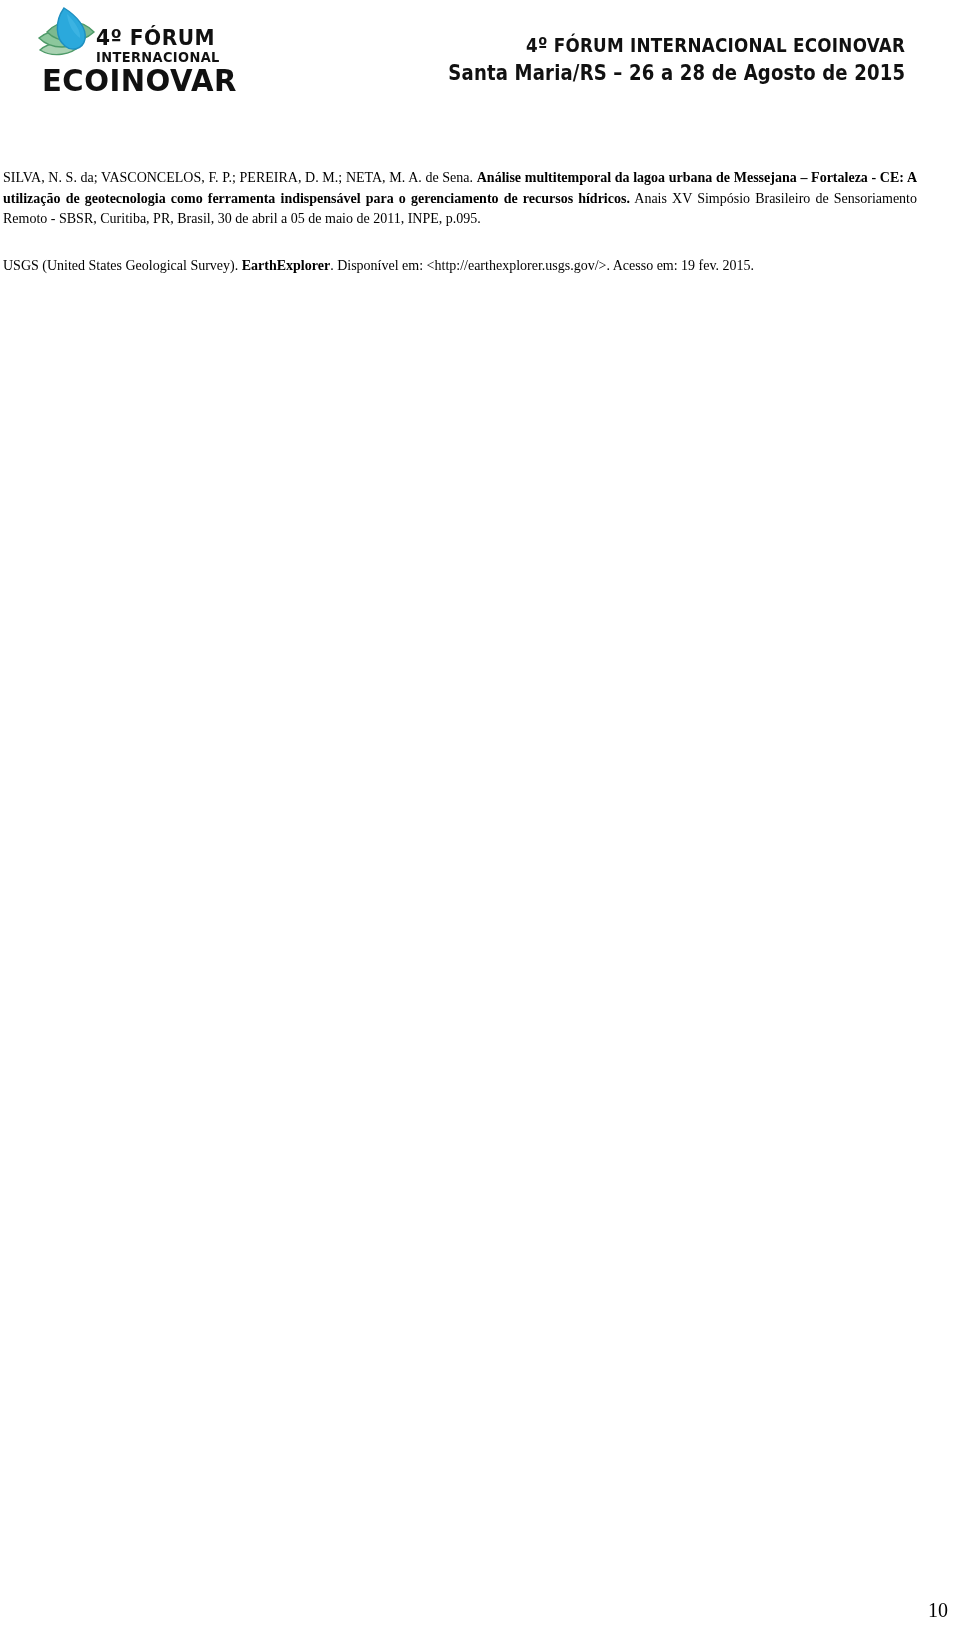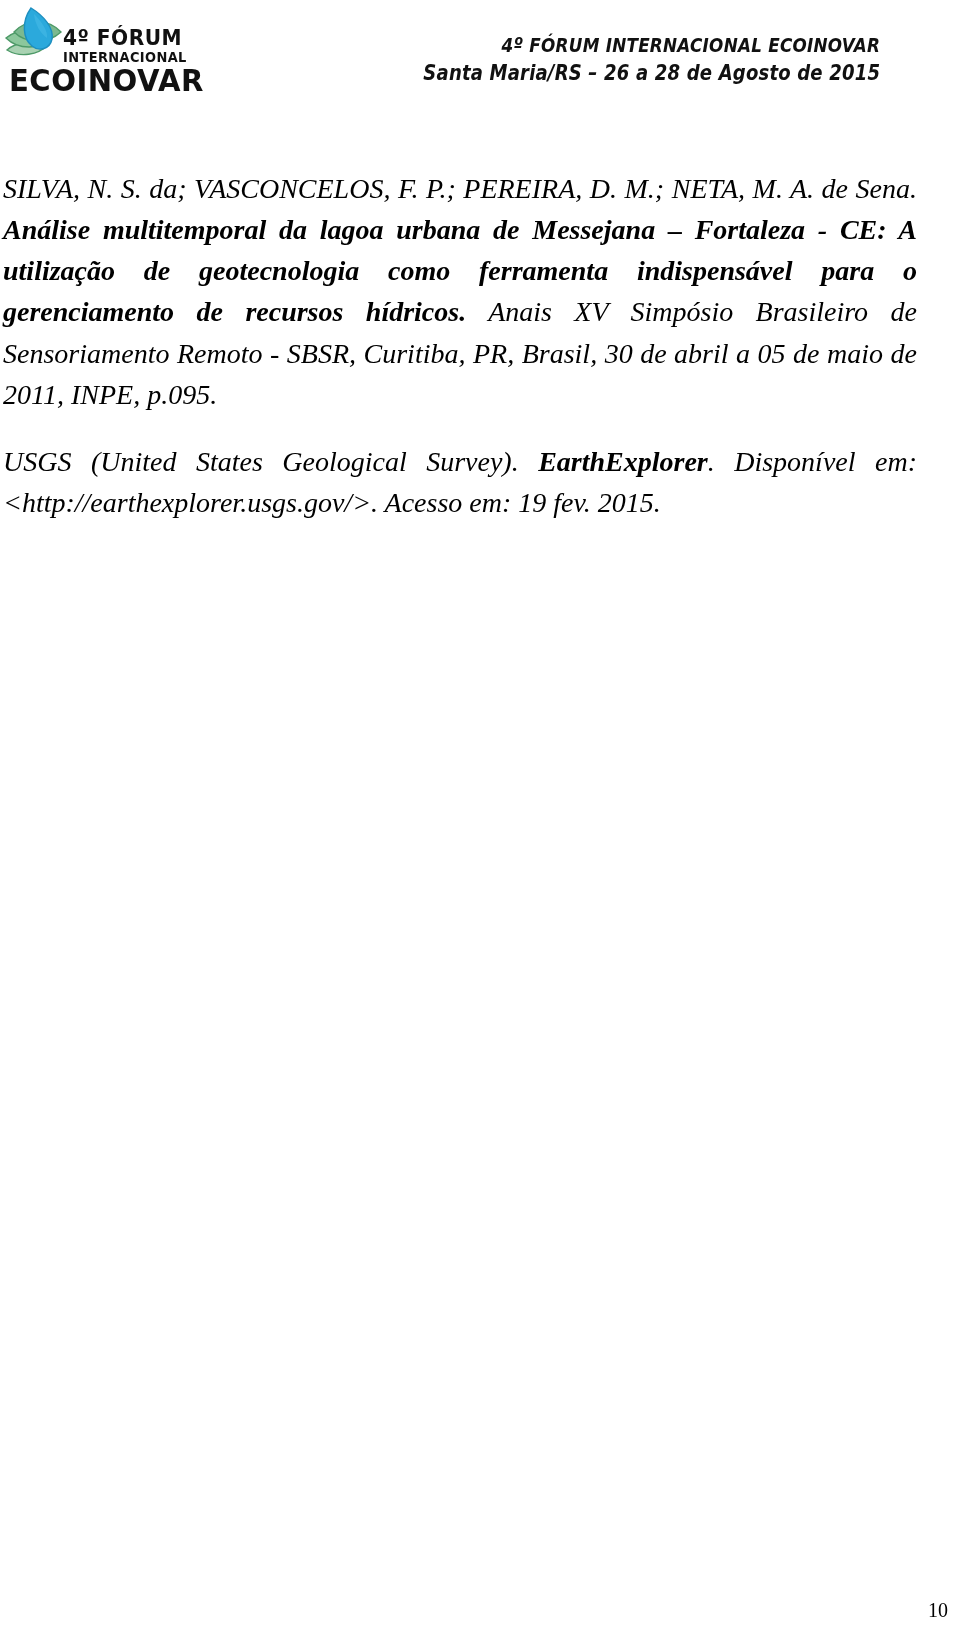--- a/index.html
+++ b/index.html
@@ -29,20 +29,21 @@
   
   .page-header {
     position: absolute;
     left: 0;
     top: 0;
     width: 880px;
     height: 108px;
     display: flex;
     align-items: flex-start;
     justify-content: space-between;
+    padding-left: 33px;
   }
 
   
   .logo-block {
     position: relative;
     margin-left: 4px;
     margin-top: 6px;
     width: 190px;
     height: 94px;
   }
@@ -89,26 +90,26 @@
     font-size: 30px;
     letter-spacing: 0.5px;
     color: #111;
     line-height: 1;
     transform: scaleX(0.97);
     transform-origin: left center;
   }
 
   
   .event-title {
+    margin-right: 8px;
     margin-top: 34px;
     text-align: right;
     font-family: "DejaVu Sans", "Liberation Sans", sans-serif;
     color: #111;
     line-height: 1.28;
-    font-style: italic;
   }
   .event-line-1 {
     display: block;
     font-size: 19.5px;
     font-weight: 700;
     letter-spacing: 0.3px;
     transform: scaleX(0.86);
     transform-origin: right center;
     white-space: nowrap;
   }
@@ -126,25 +127,24 @@
   
   .content {
     position: absolute;
     left: 3px;
     top: 168px;
     width: 914px;
   }
   .reference {
     text-align: justify;
     text-justify: inter-word;
-    font-size: 28px;
+    font-size: 14px;
     line-height: 1.47;
     margin: 0 0 26px 0;
     hyphens: none;
-    font-style: italic;
   }
   .reference:last-child { margin-bottom: 16px; }
   .ref-bold { font-weight: 700; }
 
   
   .page-footer {
     position: absolute;
     left: 0;
     bottom: 18px;
     width: 948px;

